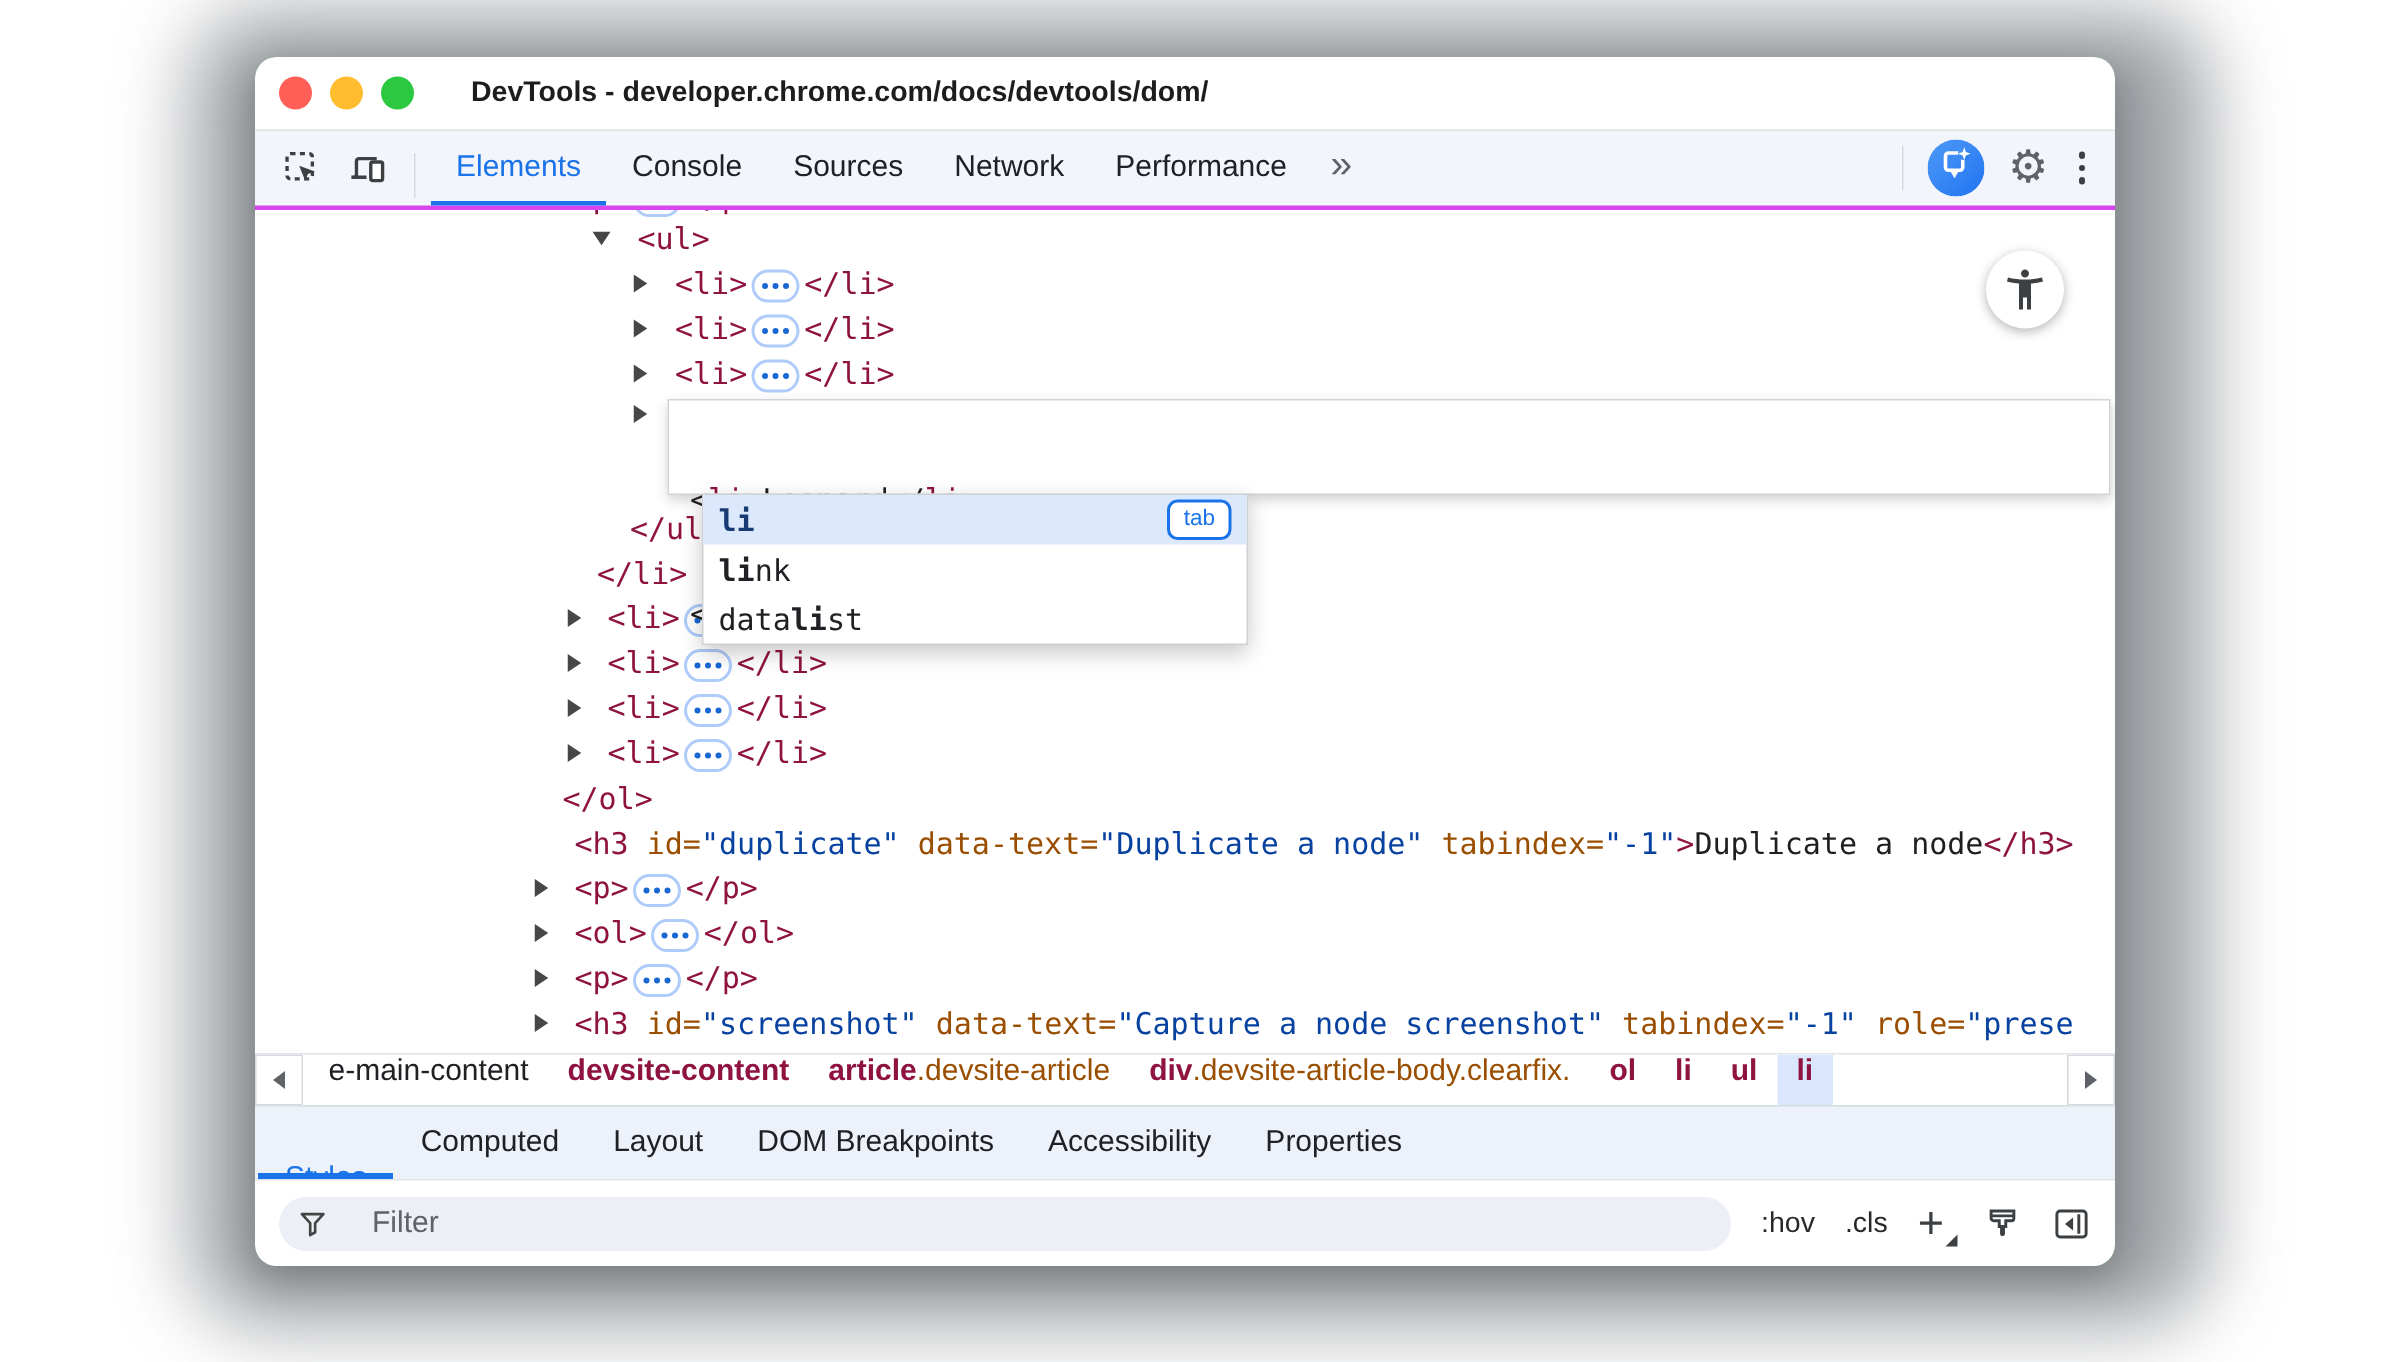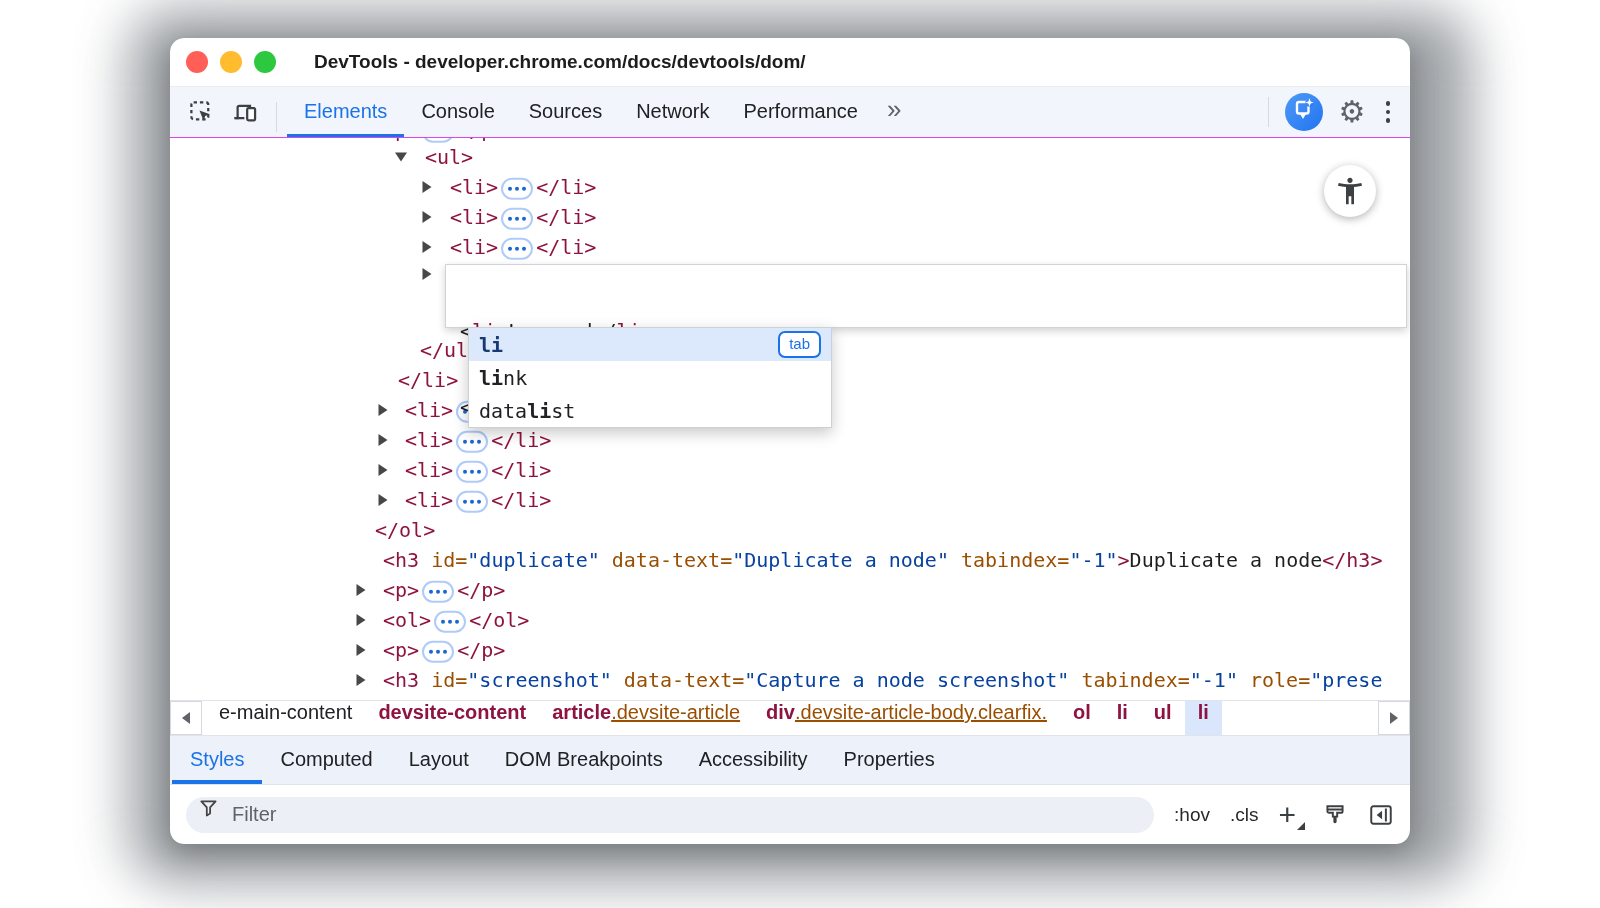--- a/index.html
+++ b/index.html
@@ -14,21 +14,21 @@
   .window{position:absolute;left:170px;top:38px;width:1240px;height:806px;background:#15803d;
           border-radius:14px;box-shadow:0 8px 28px rgba(0,0,0,.28);overflow:hidden;
           display:flex;flex-direction:column;}
   
   .titlebar{height:48px;display:flex;align-items:center;padding-left:16px;background:#fff;
             border-bottom:1px solid #ececec;flex:0 0 auto;}
   .light{width:22px;height:22px;border-radius:50%;margin-right:12px;}
   .wtitle{margin-left:26px;font-size:19px;font-weight:bold;color:#1d1d1f;}
   
   .toolbar{height:50px;flex:0 0 auto;display:flex;align-items:stretch;background:#F2F5FB;
-           border-bottom:1px solid #d946ef;}
+           border-bottom:3px solid #d946ef;}
   .tb-left{display:flex;align-items:center;padding-left:14px;}
   .tb-icon{width:34px;height:34px;display:flex;align-items:center;justify-content:center;margin-right:10px;}
   .vdiv{width:1px;height:30px;background:#D7DAE0;margin:10px 10px 0 4px;}
   .tabs{display:flex;align-items:stretch;}
   .tab{padding:0 17px;line-height:48px;font-size:20px;color:#202124;white-space:nowrap;}
   .tab.selected{color:var(--accent);box-shadow:inset 0 -3px 0 var(--accent);}
   .more-tabs{font-size:26px;color:#5f6368;line-height:44px;padding:0 12px;}
   .tb-right{margin-left:auto;display:flex;align-items:center;gap:16px;padding-right:16px;}
   .kebab{display:flex;flex-direction:column;gap:4px;padding:4px;}
   .kebab i{width:4.5px;height:4.5px;border-radius:50%;background:#3c4043;}
@@ -74,31 +74,31 @@
             background:#fff;font-family:"Liberation Sans",sans-serif;font-size:20px;}
   .cbtn{width:32px;border:1px solid #D5D8DD;background:#fff;display:flex;align-items:center;
         justify-content:center;box-sizing:border-box;flex:0 0 auto;}
   .tri-l{width:0;height:0;border-top:6px solid transparent;border-bottom:6px solid transparent;
          border-right:8px solid #5f6368;}
   .tri-r{width:0;height:0;border-top:6px solid transparent;border-bottom:6px solid transparent;
          border-left:8px solid #5f6368;}
   .crumbs{display:flex;align-items:stretch;flex:1;overflow:hidden;padding-left:4px;}
   .crumb{display:flex;padding:0 13px;white-space:nowrap;}
   .crumb.selected{background:#D9E6FC;}
-  .c-dark{color:#202124;} .c-tag{color:var(--tag);font-weight:bold;} .c-cls{color:var(--attr);text-decoration:underline;}
+  .c-dark{color:#202124;} .c-tag{color:var(--tag);font-weight:bold;} .c-cls{color:var(--attr);}
   
   .tabstrip{height:48px;flex:0 0 auto;background:#EDF1F9;border-top:1px solid #E0E3E8;
             display:flex;align-items:stretch;padding-left:2px;}
   .btab{padding:0 18px;line-height:47px;font-size:20px;color:#202124;white-space:nowrap;}
-  .btab.selected{color:var(--accent);box-shadow:inset 0 -4px 0 var(--accent);}
+  .btab.selected{color:var(--accent);box-shadow:inset 0 -4px 0 var(--accent);margin-top:24px;}
   
   .filterrow{flex:1;display:flex;align-items:center;border-top:1px solid #E0E3E8;background:#fff;
              padding:0 16px;gap:20px;}
   .filterpill{flex:1;max-width:950px;height:36px;background:#ECEFF5;border-radius:18px;
-              display:flex;padding:0 12px;gap:10px;}
+              display:flex;align-items:center;padding:0 12px;gap:26px;}
   .filter-input{border:none;outline:none;background:transparent;font-size:20px;color:#202124;
                 flex:1;font-family:"Liberation Sans",sans-serif;}
   .filter-input::placeholder{color:#5f6368;}
   .fctrl{font-size:19px;color:#28292c;}
   .plus{position:relative;font-size:30px;color:#3c4043;line-height:1;padding-right:6px;}
   .plus::after{content:"";position:absolute;right:-3px;bottom:0;
                border-left:8px solid transparent;border-bottom:8px solid #3c4043;}
 </style>
 </head>
 <body>

